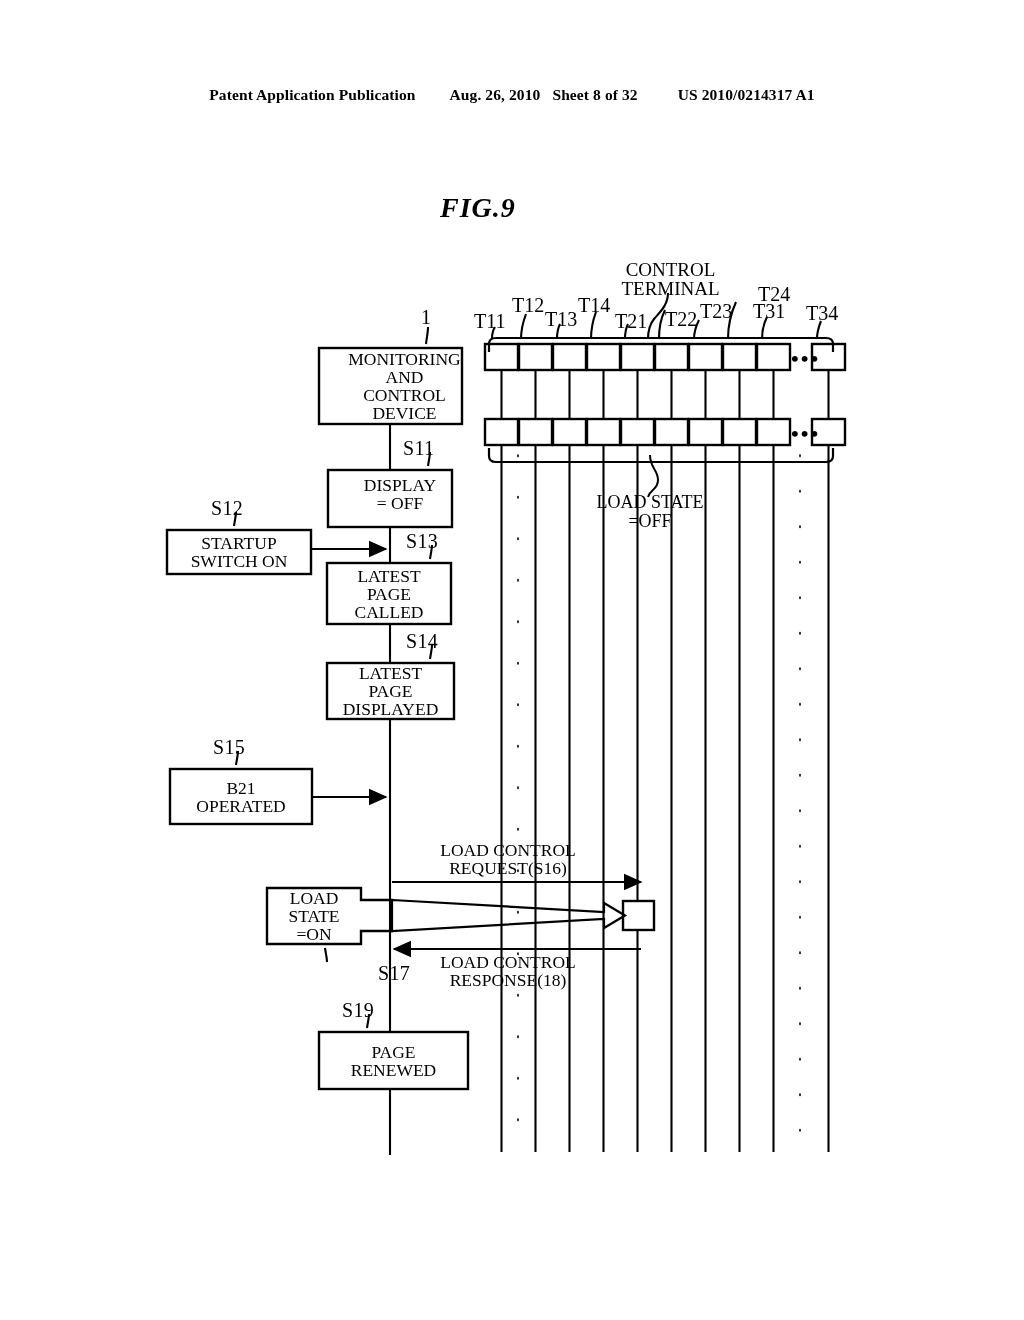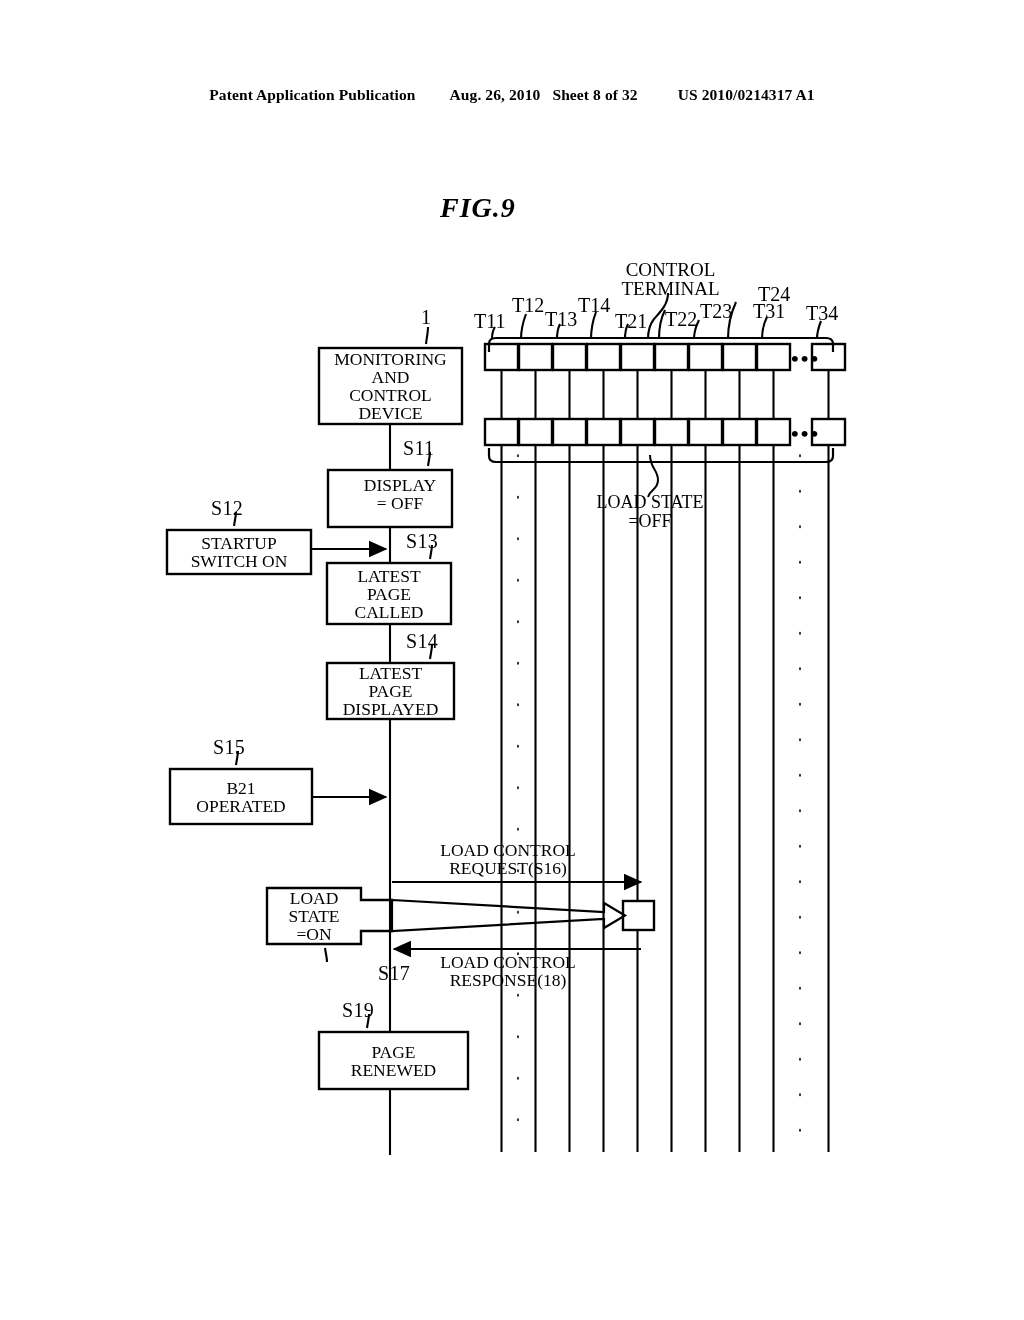--- a/index.html
+++ b/index.html
@@ -254,21 +254,21 @@
       <path d="M 728 339 C 728 327 731 313 736 302"></path>
       <path d="M 762 339 C 762 331 764 323 767 317"></path>
       <path d="M 817 339 C 817 332 819 326 821 321"></path>
 
       <path d="M 668 293 C 668 305 660 312 654 319 C 650 324 648 330 648 339"></path>
 
       <path d="M 650 455 C 650 468 658 470 658 480 C 658 490 650 489 648 497" stroke-width="2.0"></path>
     </g>
   </svg>
 
-  <div class="box-label" style="left:319px; top:348px; width:143px; height:76px;">MONITORING
+  <div class="box-label" style="left:333px; top:348px; width:143px; height:76px;">MONITORING
 AND
 CONTROL
 DEVICE</div>
   <div class="step-id" style="left:421px; top:306px;">1</div>
 
   <div class="box-label" style="left:338px; top:470px; width:124px; height:48px;">DISPLAY
 = OFF</div>
   <div class="step-id" style="left:403px; top:437px;">S11</div>
 
   <div class="box-label" style="left:167px; top:530px; width:144px; height:44px;">STARTUP

